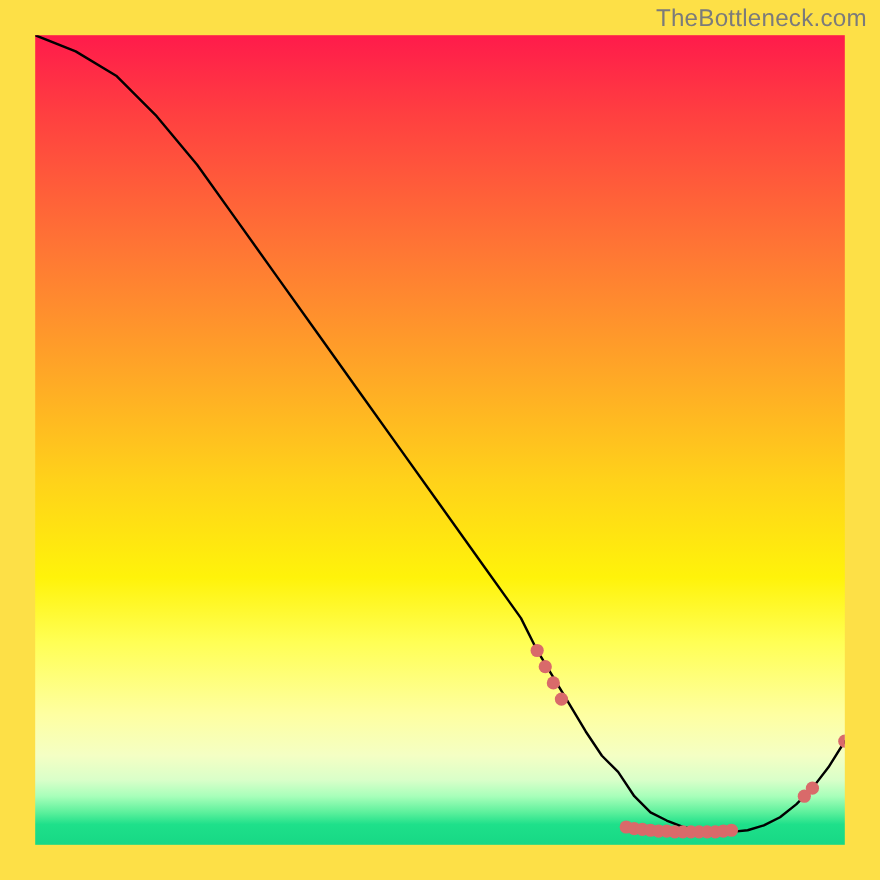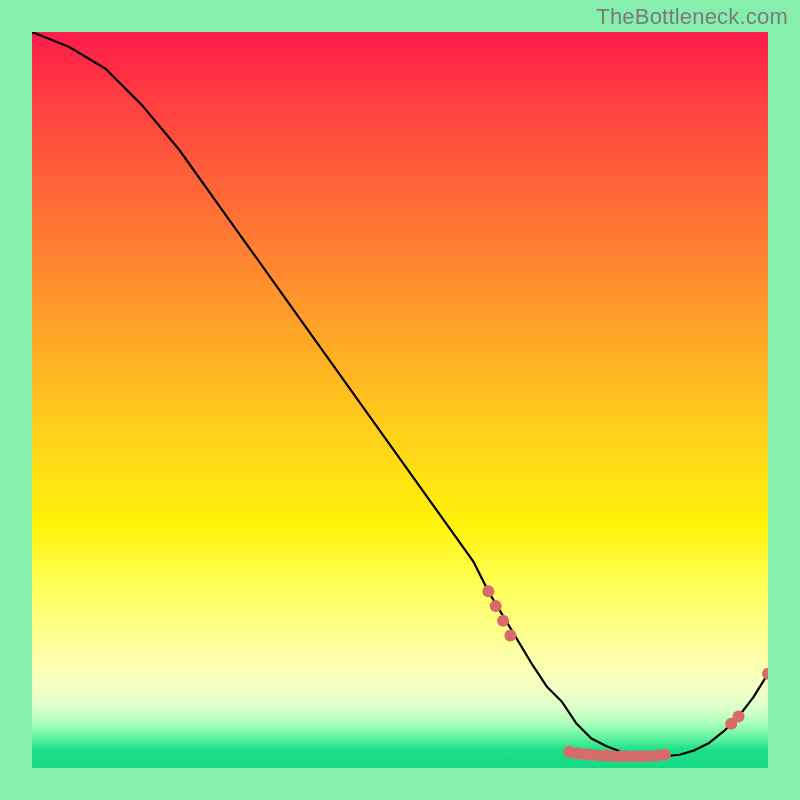--- a/index.html
+++ b/index.html
@@ -8,21 +8,21 @@
     width: 800px;
     height: 800px;
     background: #000000;
     overflow: hidden;
     font-family: Arial, Helvetica, sans-serif;
   }
   .frame {
     position: relative;
     width: 800px;
     height: 800px;
-    background: #86efac;
+    background: #fde047;
   }
   .watermark {
     position: absolute;
     top: 4px;
     right: 12px;
     color: #7b7b7b;
     font-size: 22px;
     font-weight: 400;
     letter-spacing: 0.2px;
     pointer-events: none;

